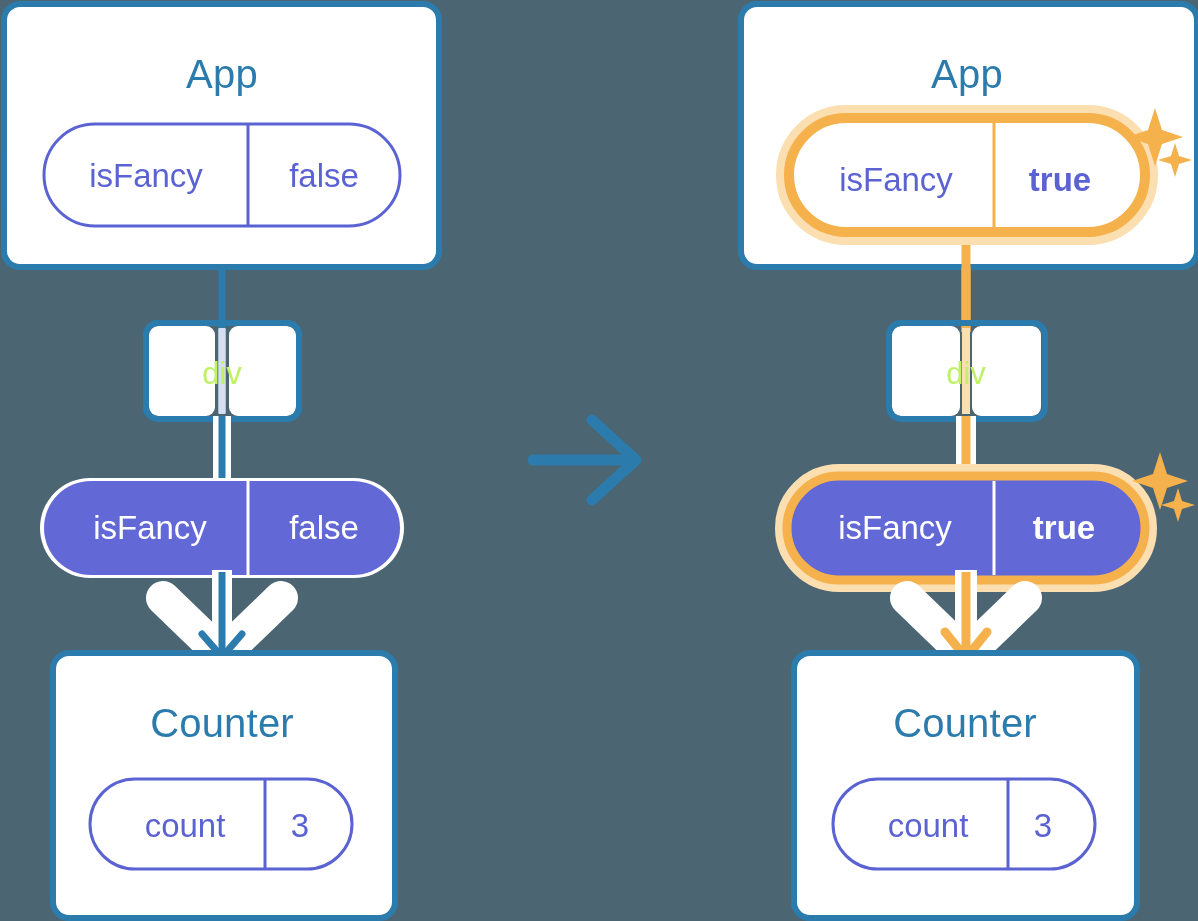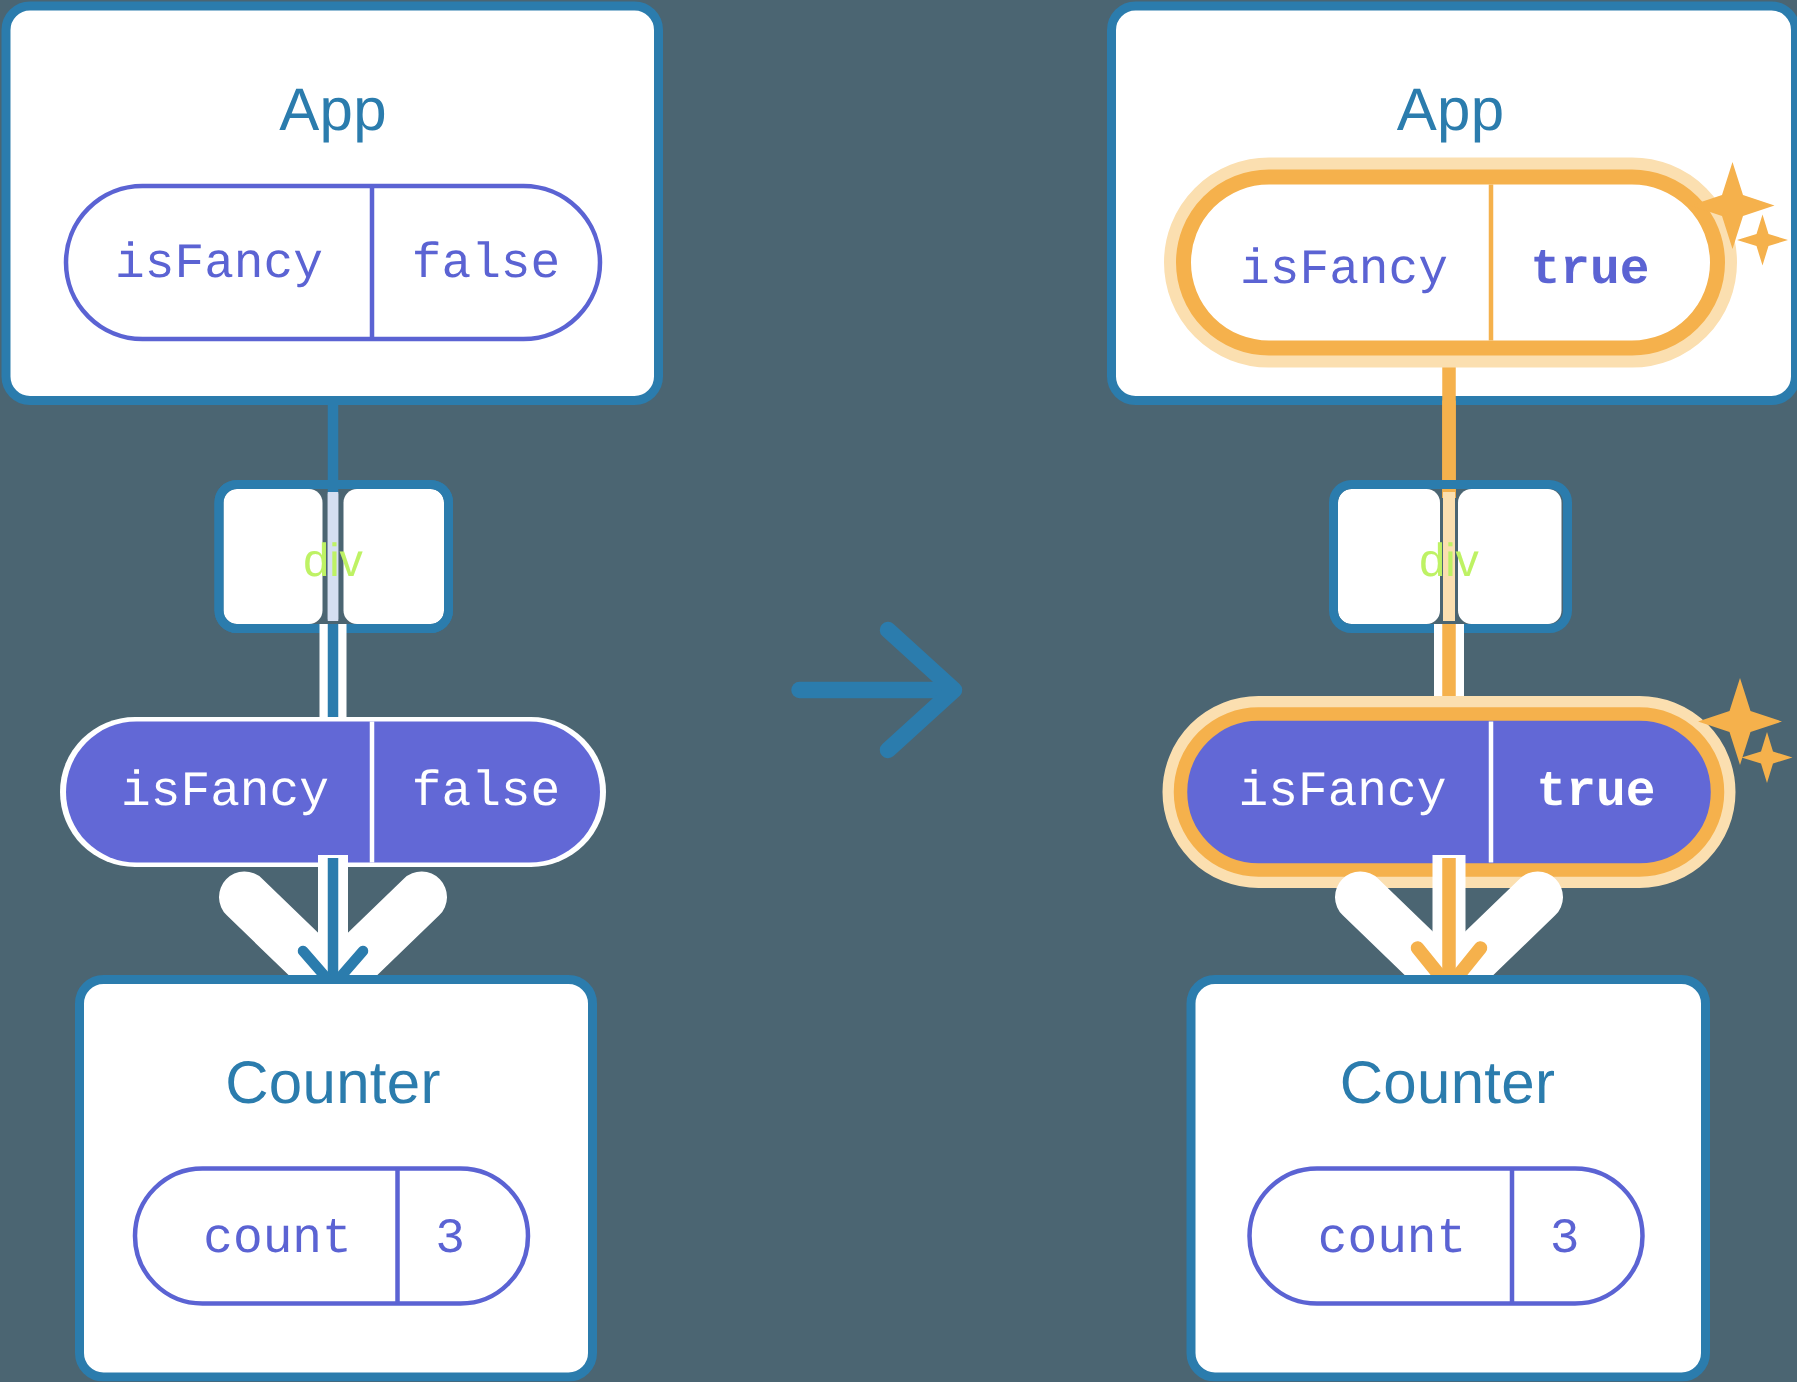--- a/index.html
+++ b/index.html
@@ -12,21 +12,21 @@
   #stage{position:relative;width:953px;height:921px;}
   svg.layer{position:absolute;left:0;top:0;width:1198px;height:921px;}
 
   
   .txt{position:absolute;white-space:nowrap;}
   .comp-title{
     color:#2b7cad;font-size:40px;letter-spacing:.2px;
     transform:translate(-50%,-50%);
   }
   .pill-txt{
-    font-size:33px;transform:translate(-50%,-50%);font-family:Liberation Mono, monospace;
+    font-size:33px;transform:translate(-50%,-50%);
   }
   .pill-txt.outline{color:#5b63d3;}
   .pill-txt.filled{color:#ffffff;}
   .pill-txt.bold{font-weight:bold;}
   .div-txt{
     color:#bef264;font-size:31px;transform:translate(-50%,-50%);
   }
 </style>
 </head>
 <body>

